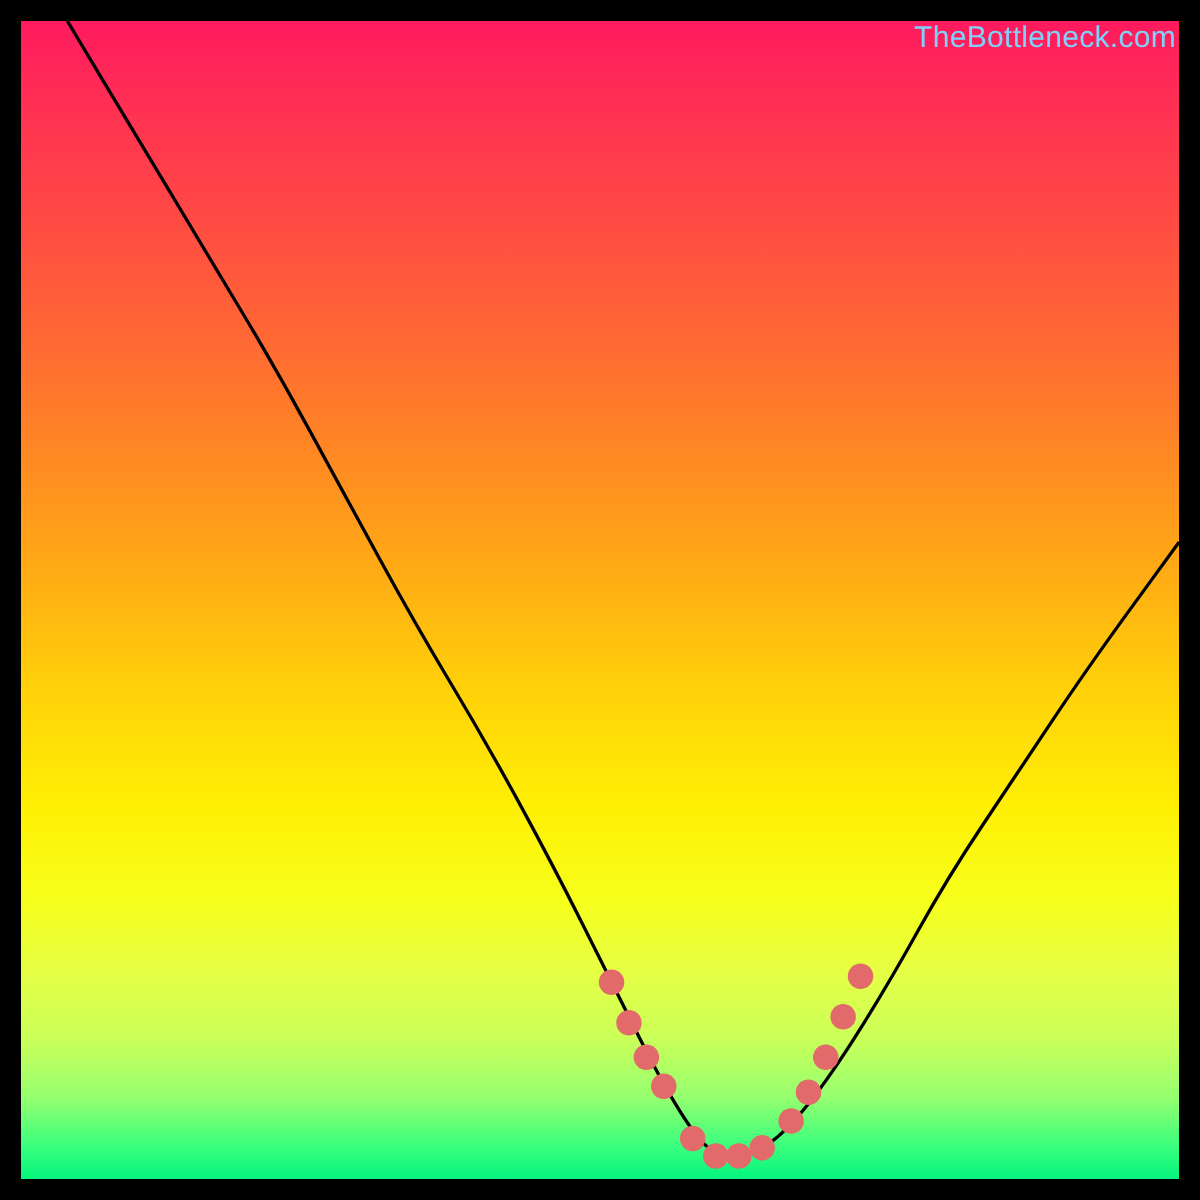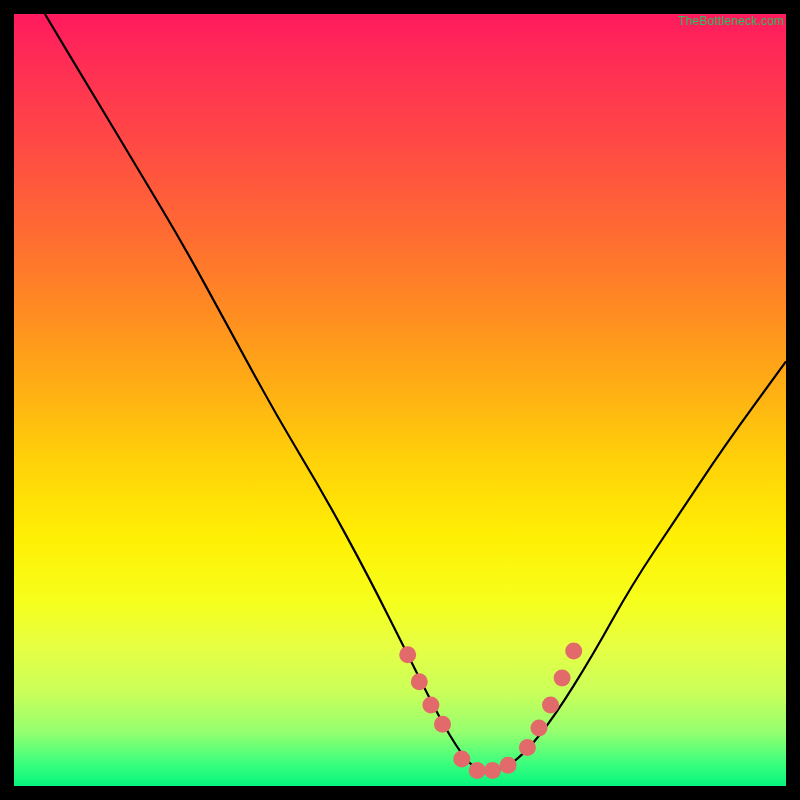--- a/index.html
+++ b/index.html
@@ -48,22 +48,22 @@
     position: absolute;
     left: 0;
     top: 0;
     width: 772px;
     height: 772px;
   }
   .watermark {
     position: absolute;
     top: 0px;
     right: 2px;
-    color: #22c55e;
-    font-size: 12px;
+    color: #7dd3fc;
+    font-size: 20px;
     font-weight: 500;
     letter-spacing: 0.2px;
     user-select: none;
   }
 </style>
 </head>
 <body>
 
 <div class="frame">
   <div class="plot-area"></div>

